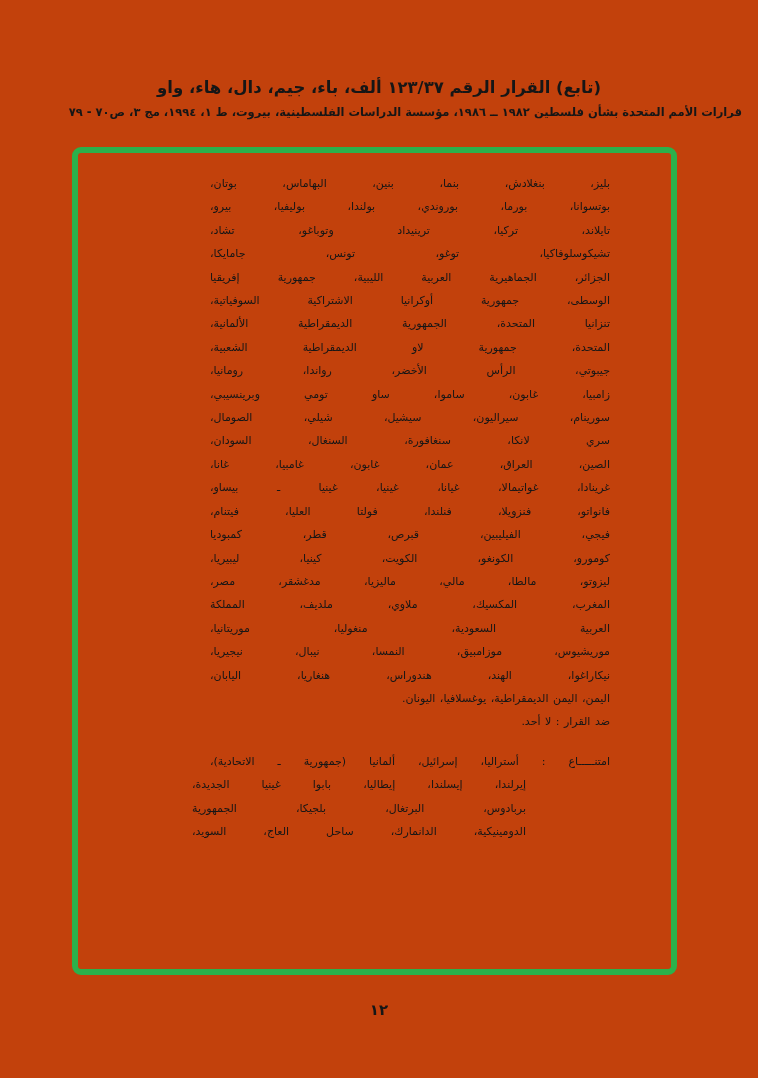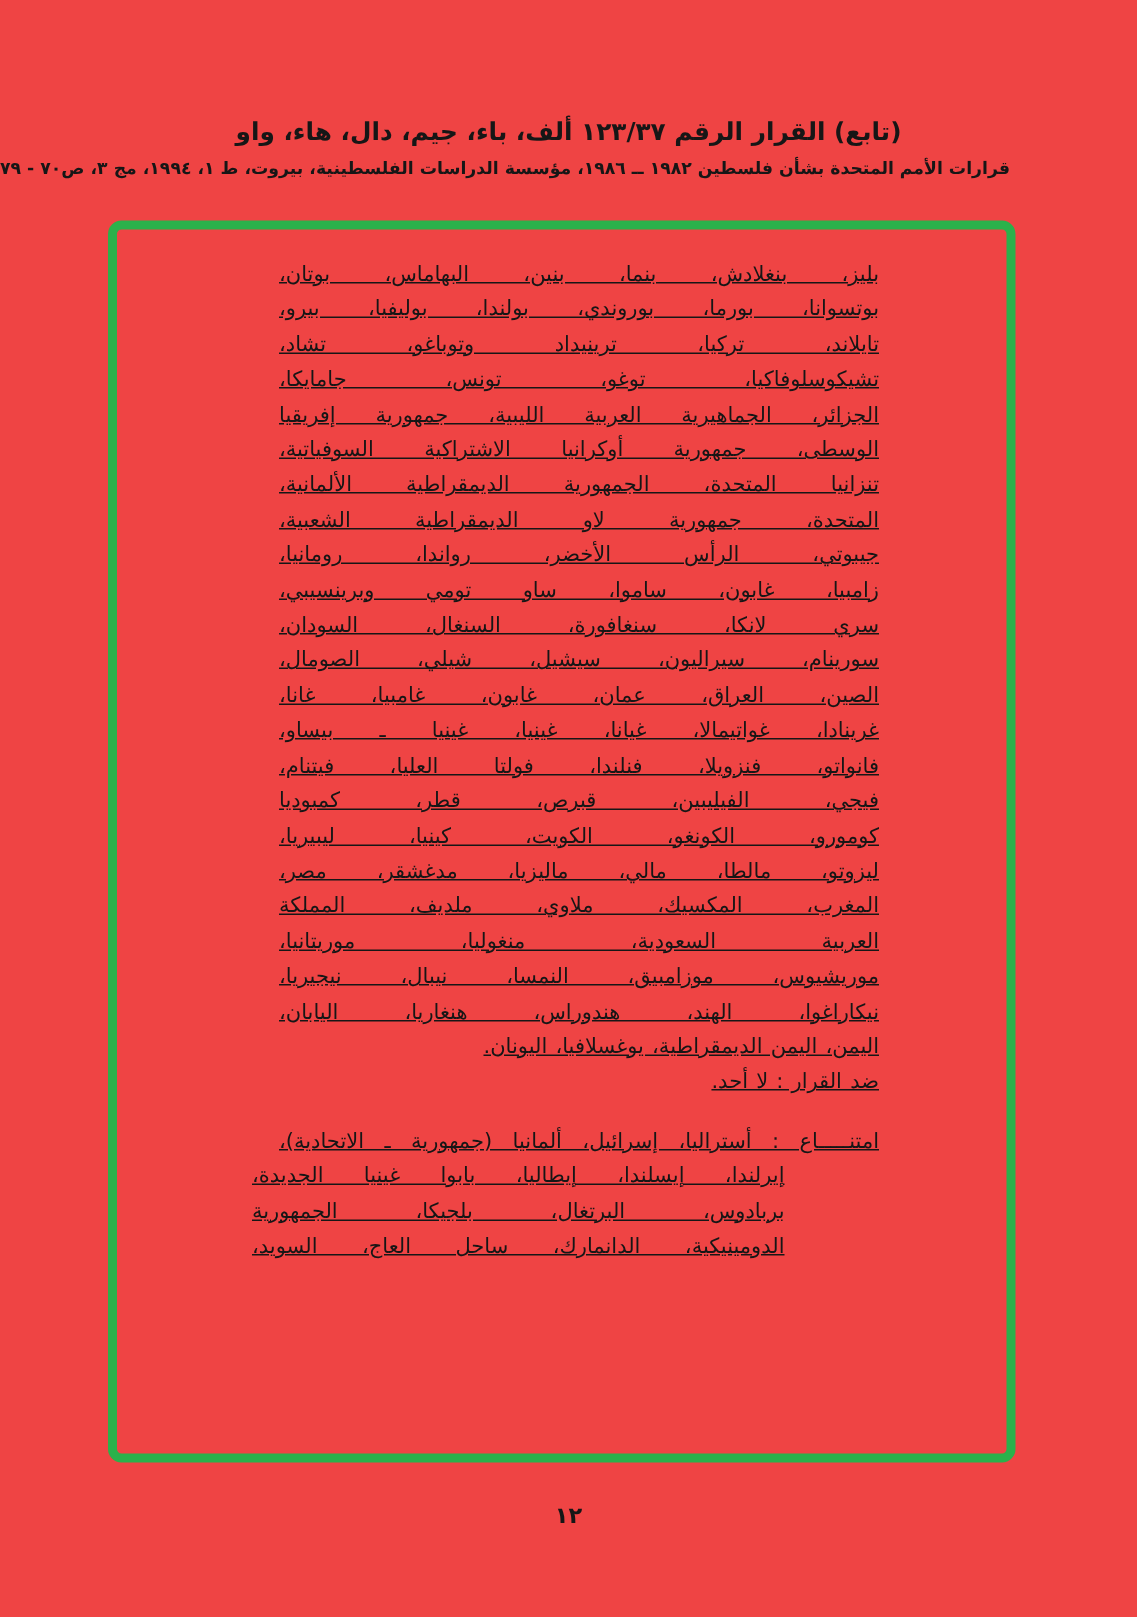--- a/index.html
+++ b/index.html
@@ -1,48 +1,47 @@
 <!DOCTYPE html>
 <html><head>
 <meta charset="utf-8">
 <style>
   html,body { margin:0; padding:0; background:#e8e8e8; }
   .page {
     position:relative; width:758px; height:1078px;
-    background:#ef4444; color:#161616;
+    background:#c2410c; color:#161616;
     font-family:"DejaVu Sans", sans-serif;
     overflow:hidden;
   }
   .hdr-title {
     position:absolute; top:78px; left:0; right:0;
     direction:rtl; text-align:center;
     font-size:16.5px; font-weight:bold;
   }
   .hdr-source {
-    position:absolute; top:105px; left:0; right:4px;
-    direction:rtl; text-align:left;
+    position:absolute; top:105px; left:0; right:16px;
+    direction:rtl; text-align:right;
     font-size:11.5px; font-weight:bold;
   }
   .green-box {
     position:absolute; left:72px; top:147px;
     width:605px; height:828px; box-sizing:border-box;
     border:6px solid #2bb14b; border-radius:9px;
     background:transparent;
   }
   .text-col {
-    position:absolute; top:172px; right:172px; width:400px;
-    direction:rtl; font-size:14px; line-height:23.4px;
+    position:absolute; top:172px; right:148px; width:400px;
+    direction:rtl; font-size:11px; line-height:23.4px;
     word-spacing:1px;
-    text-decoration:underline;
   }
   .line { text-align:justify; text-align-last:justify; }
   .last-line { text-align-last:right; }
   .against { text-align:right; text-align-last:right; }
   .abstain-first { margin-top:16px; }
-  .abstain-cont { margin-right:63px; margin-left:-18px; }
+  .abstain-cont { margin-right:84px; margin-left:-18px; }
   .page-num {
     position:absolute; top:1001px; left:0; right:0;
     text-align:center; font-size:15px; font-weight:bold;
   }
 </style>
 </head>
 <body>
 
 <div class="page">
 
@@ -58,22 +57,22 @@
         <div class="line">بليز، بنغلادش، بنما، بنين، البهاماس، بوتان،</div>
         <div class="line">بوتسوانا، بورما، بوروندي، بولندا، بوليفيا، بيرو،</div>
         <div class="line">تايلاند، تركيا، ترينيداد وتوباغو، تشاد،</div>
         <div class="line">تشيكوسلوفاكيا، توغو، تونس، جامايكا،</div>
         <div class="line">الجزائر، الجماهيرية العربية الليبية، جمهورية إفريقيا</div>
         <div class="line">الوسطى، جمهورية أوكرانيا الاشتراكية السوفياتية،</div>
         <div class="line">تنزانيا المتحدة، الجمهورية الديمقراطية الألمانية،</div>
         <div class="line">المتحدة، جمهورية لاو الديمقراطية الشعبية،</div>
         <div class="line">جيبوتي، الرأس الأخضر، رواندا، رومانيا،</div>
         <div class="line">زامبيا، غابون، ساموا، ساو تومي وبرينسيبي،</div>
+        <div class="line">سورينام، سيراليون، سيشيل، شيلي، الصومال،</div>
         <div class="line">سري لانكا، سنغافورة، السنغال، السودان،</div>
-        <div class="line">سورينام، سيراليون، سيشيل، شيلي، الصومال،</div>
         <div class="line">الصين، العراق، عمان، غابون، غامبيا، غانا،</div>
         <div class="line">غرينادا، غواتيمالا، غيانا، غينيا، غينيا ـ بيساو،</div>
         <div class="line">فانواتو، فنزويلا، فنلندا، فولتا العليا، فيتنام،</div>
         <div class="line">فيجي، الفيليبين، قبرص، قطر، كمبوديا</div>
         <div class="line">كومورو، الكونغو، الكويت، كينيا، ليبيريا،</div>
         <div class="line">ليزوتو، مالطا، مالي، ماليزيا، مدغشقر، مصر،</div>
         <div class="line">المغرب، المكسيك، ملاوي، ملديف، المملكة</div>
         <div class="line">العربية السعودية، منغوليا، موريتانيا،</div>
         <div class="line">موريشيوس، موزامبيق، النمسا، نيبال، نيجيريا،</div>
         <div class="line">نيكاراغوا، الهند، هندوراس، هنغاريا، اليابان،</div>

